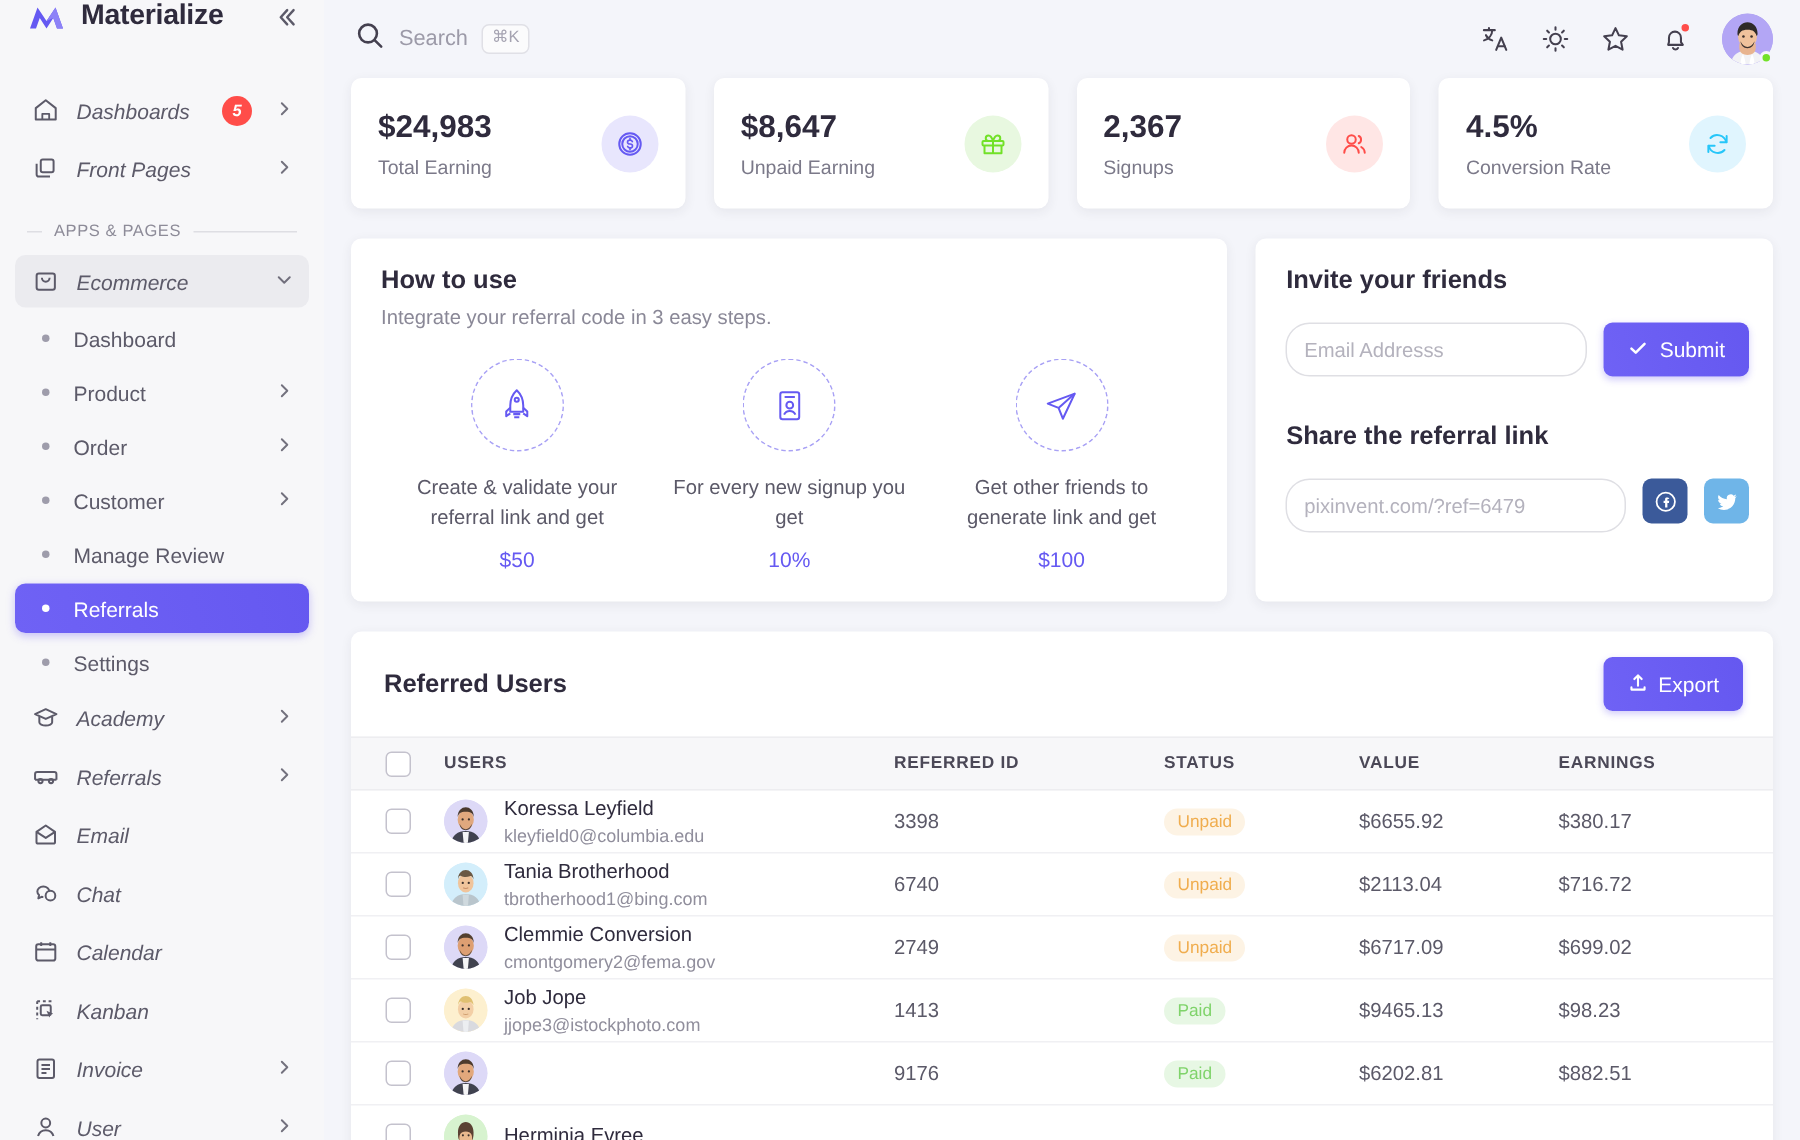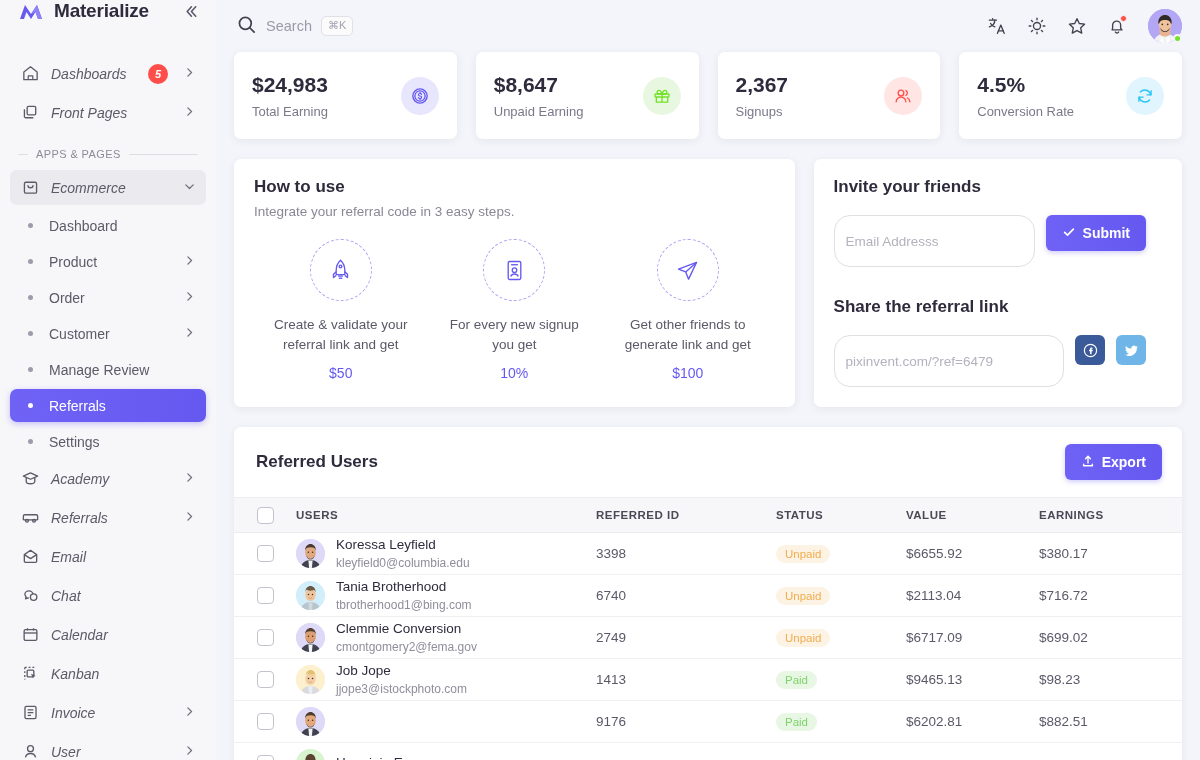--- a/index.html
+++ b/index.html
@@ -125,33 +125,33 @@
   .steps { display: flex; margin-top: 20px; }
   .step { flex: 1; text-align: center; padding: 0 12px; }
   .step-circle {
     width: 62px; height: 62px; margin: 0 auto 14px auto; border-radius: 50%;
     border: 1.5px dashed #a9a2f5; display: flex; align-items: center;
     justify-content: center; color: #6559f2;
   }
   .step-txt { font-size: 13.5px; color: #5b5968; line-height: 1.45; }
   .step-amt { font-size: 14px; color: #6559f2; margin-top: 11px; font-weight: 500; }
 
-  .invite { flex: 0 0 310px; padding: 18px 36px 20px 20px; }
+  .invite { flex: 0 0 310px; padding: 18px 16px 20px 20px; }
   .invite h3 { font-size: 17px; font-weight: 600; color: #2f2b3d; }
   .field-row { display: flex; gap: 11px; margin-top: 18px; }
   .txtinput {
-    flex: 1; height: 52px; border: 1px solid #dfdfe4; border-radius: 16px;
+    flex: 1; height: 36px; border: 1px solid #dfdfe4; border-radius: 16px;
     padding: 0 11px; font-size: 13.5px; color: #6f6d7b; background: #fff;
     font-family: "Liberation Sans", sans-serif; outline: none;
   }
   .txtinput::placeholder { color: #b4b2bd; }
   .btn-primary {
     background: linear-gradient(72deg,#6f62f5,#6558f0); color: #fff;
     border: none; border-radius: 6px; height: 36px; padding: 0 16px;
-    font-size: 14px; font-weight: 700; cursor: pointer;
+    font-size: 14px; font-weight: 400; cursor: pointer;
     display: flex; align-items: center; gap: 7px;
     box-shadow: 0 2px 5px rgba(105,88,240,.3);
     font-family: "Liberation Sans", sans-serif;
   }
   .invite h4 { font-size: 17px; font-weight: 600; color: #2f2b3d; margin-top: 30px; }
   .social-btn {
     width: 30px; height: 30px; border-radius: 6px; display: flex;
     align-items: center; justify-content: center; cursor: pointer; color: #fff;
   }
   .sb-fb { background: #3b5a9a; }

